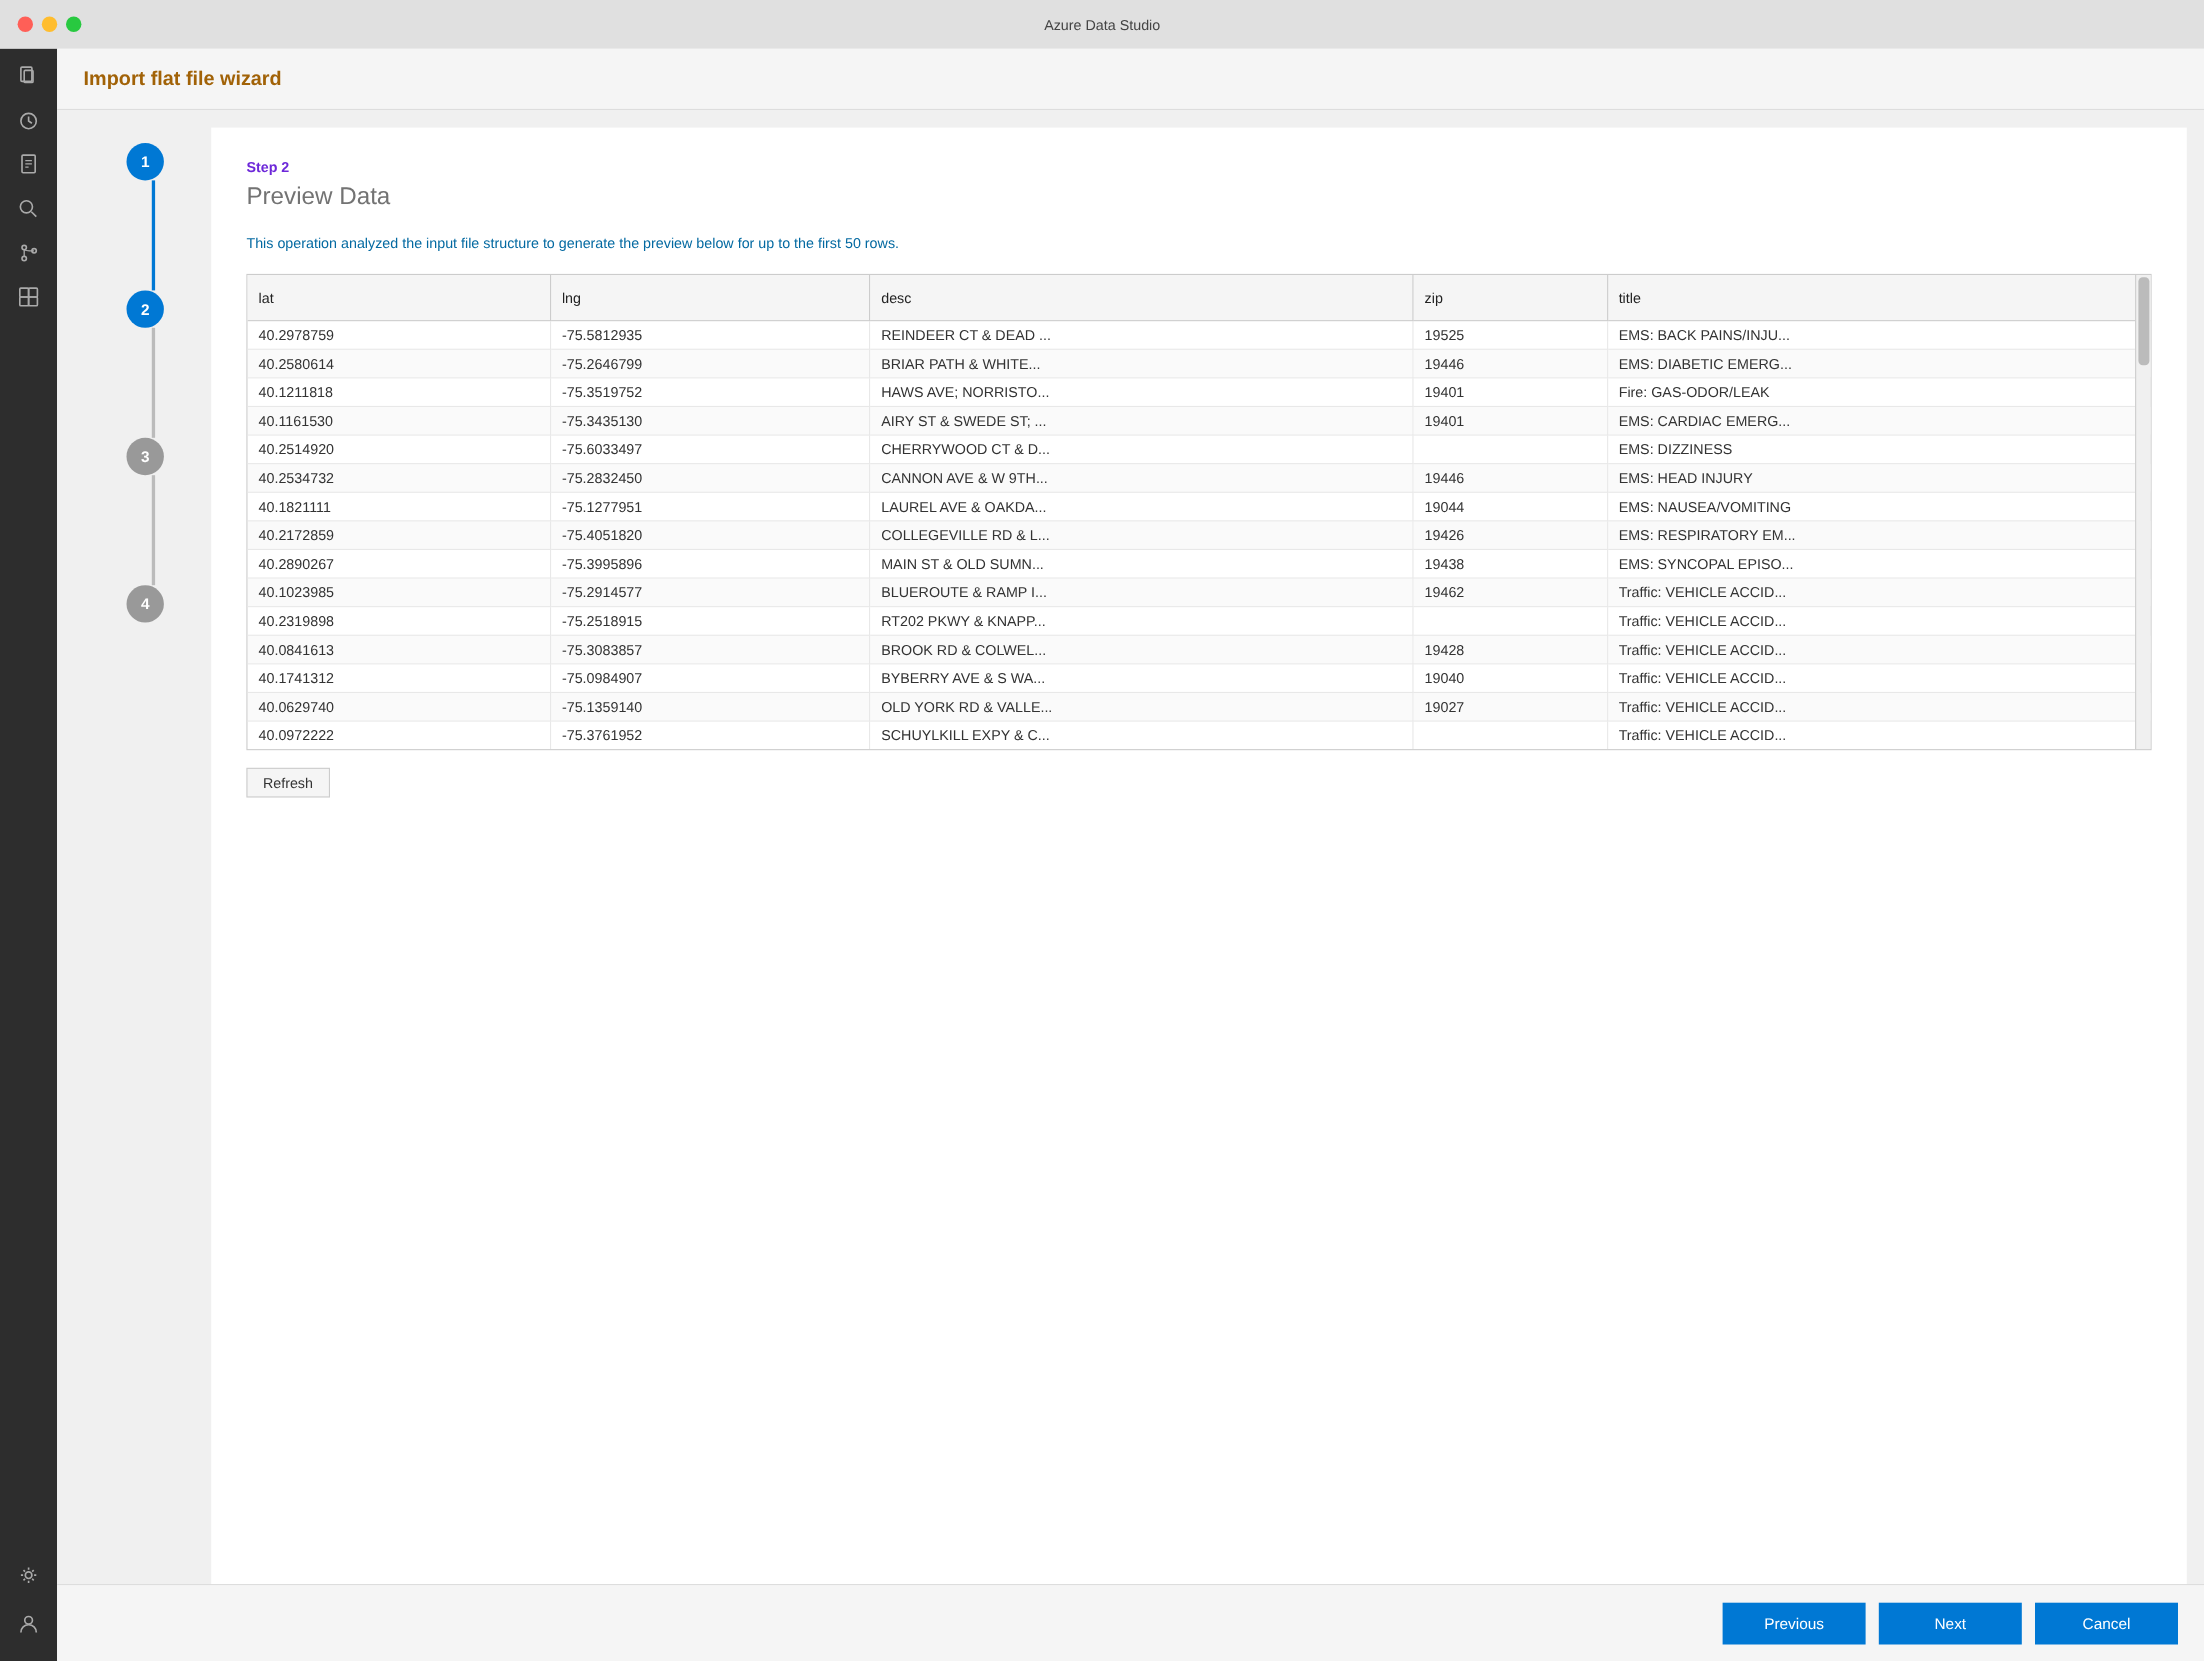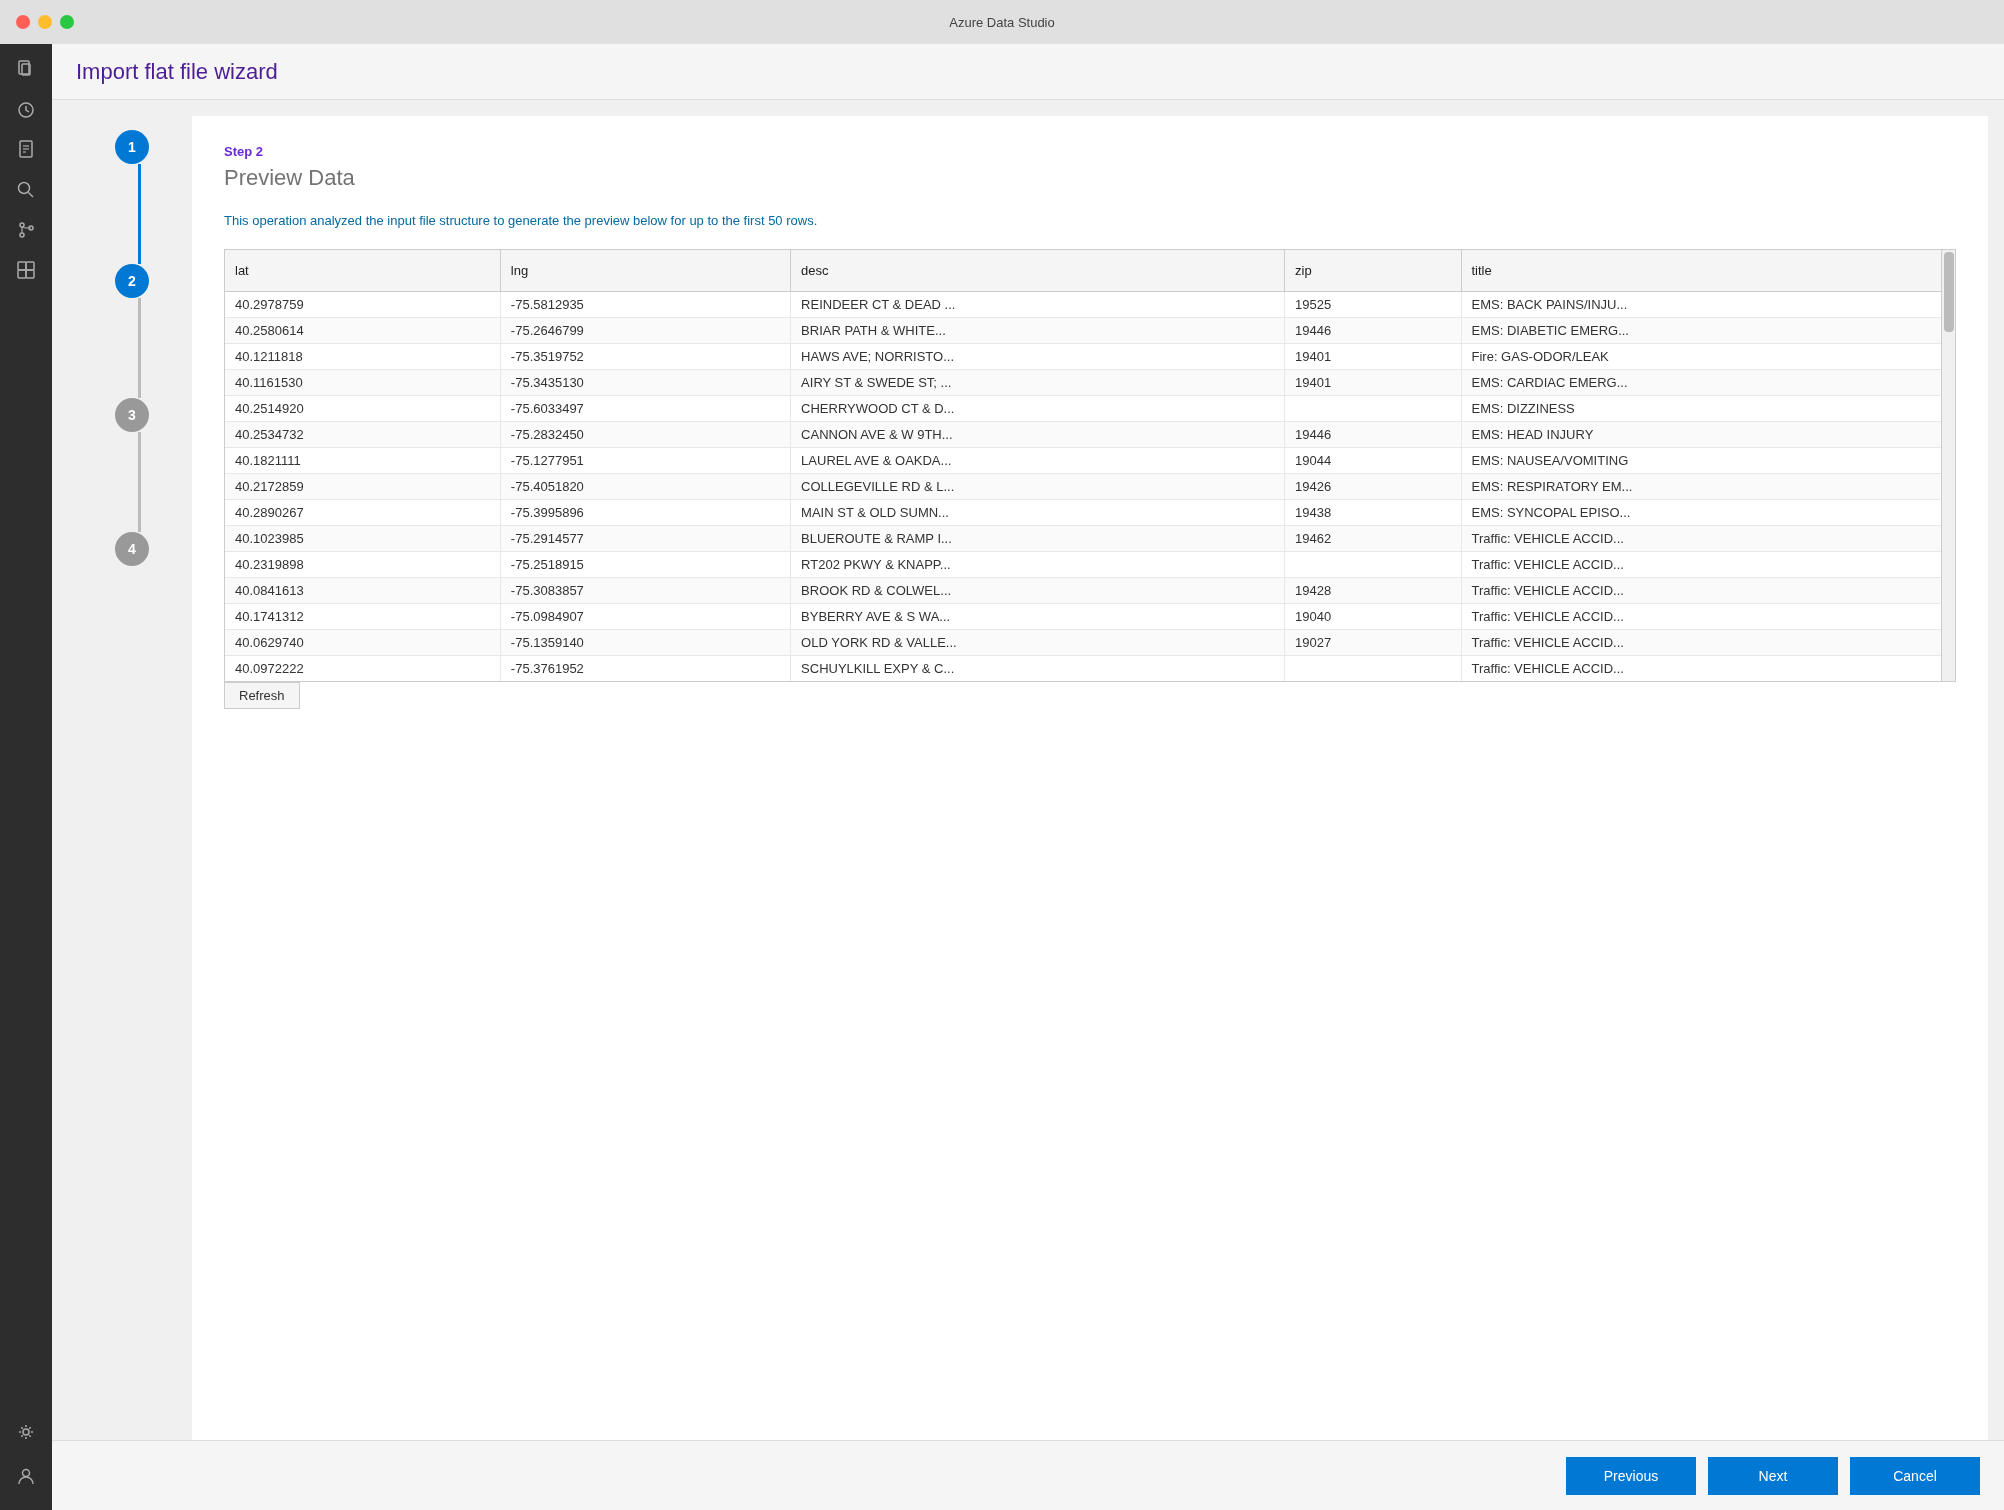--- a/index.html
+++ b/index.html
@@ -94,23 +94,23 @@
     .wizard-header {
       height: 56px;
       background: #f5f5f5;
       border-bottom: 1px solid #ddd;
       display: flex;
       align-items: center;
       padding: 0 24px;
       flex-shrink: 0;
     }
     .wizard-title {
-      font-size: 22px;
-      font-weight: 400;
-      color: #4c1d95;
+      font-size: 18px;
+      font-weight: 700;
+      color: #a16207;
     }
 
     
     .wizard-body {
       flex: 1;
       display: flex;
       background: #f0f0f0;
       overflow: hidden;
     }
 
@@ -230,20 +230,21 @@
     .table-scroll-thumb {
       width: 10px;
       height: 80px;
       background: #bbb;
       border-radius: 4px;
       margin: 2px auto;
     }
 
     
     .refresh-btn {
+      margin-top: 16px;
       padding: 5px 14px;
       background: #f5f5f5;
       border: 1px solid #ccc;
       font-size: 13px;
       cursor: pointer;
       color: #333;
     }
 
     
     .wizard-footer {

